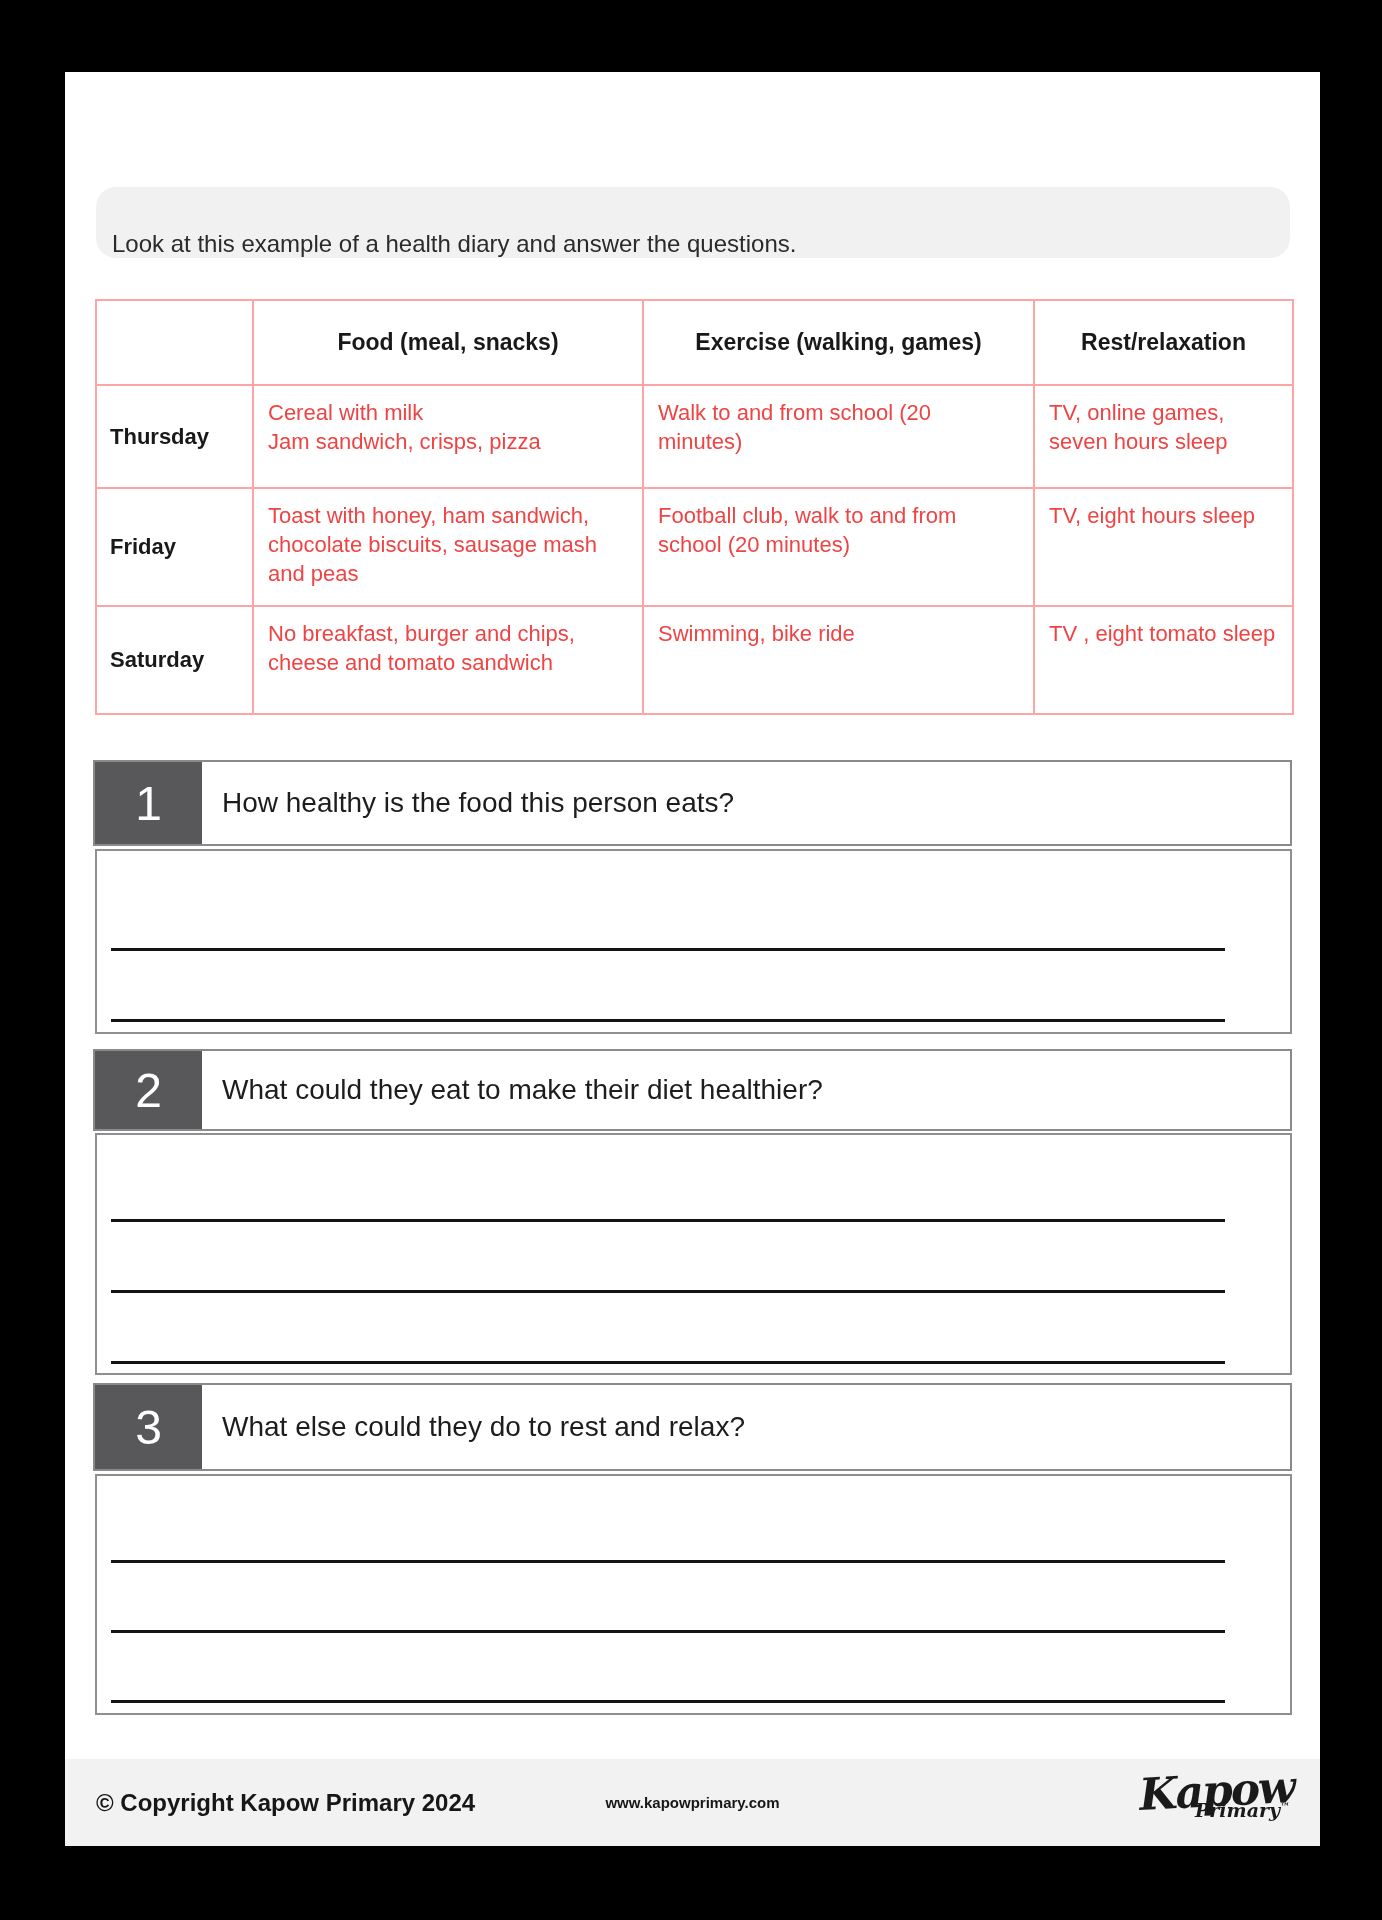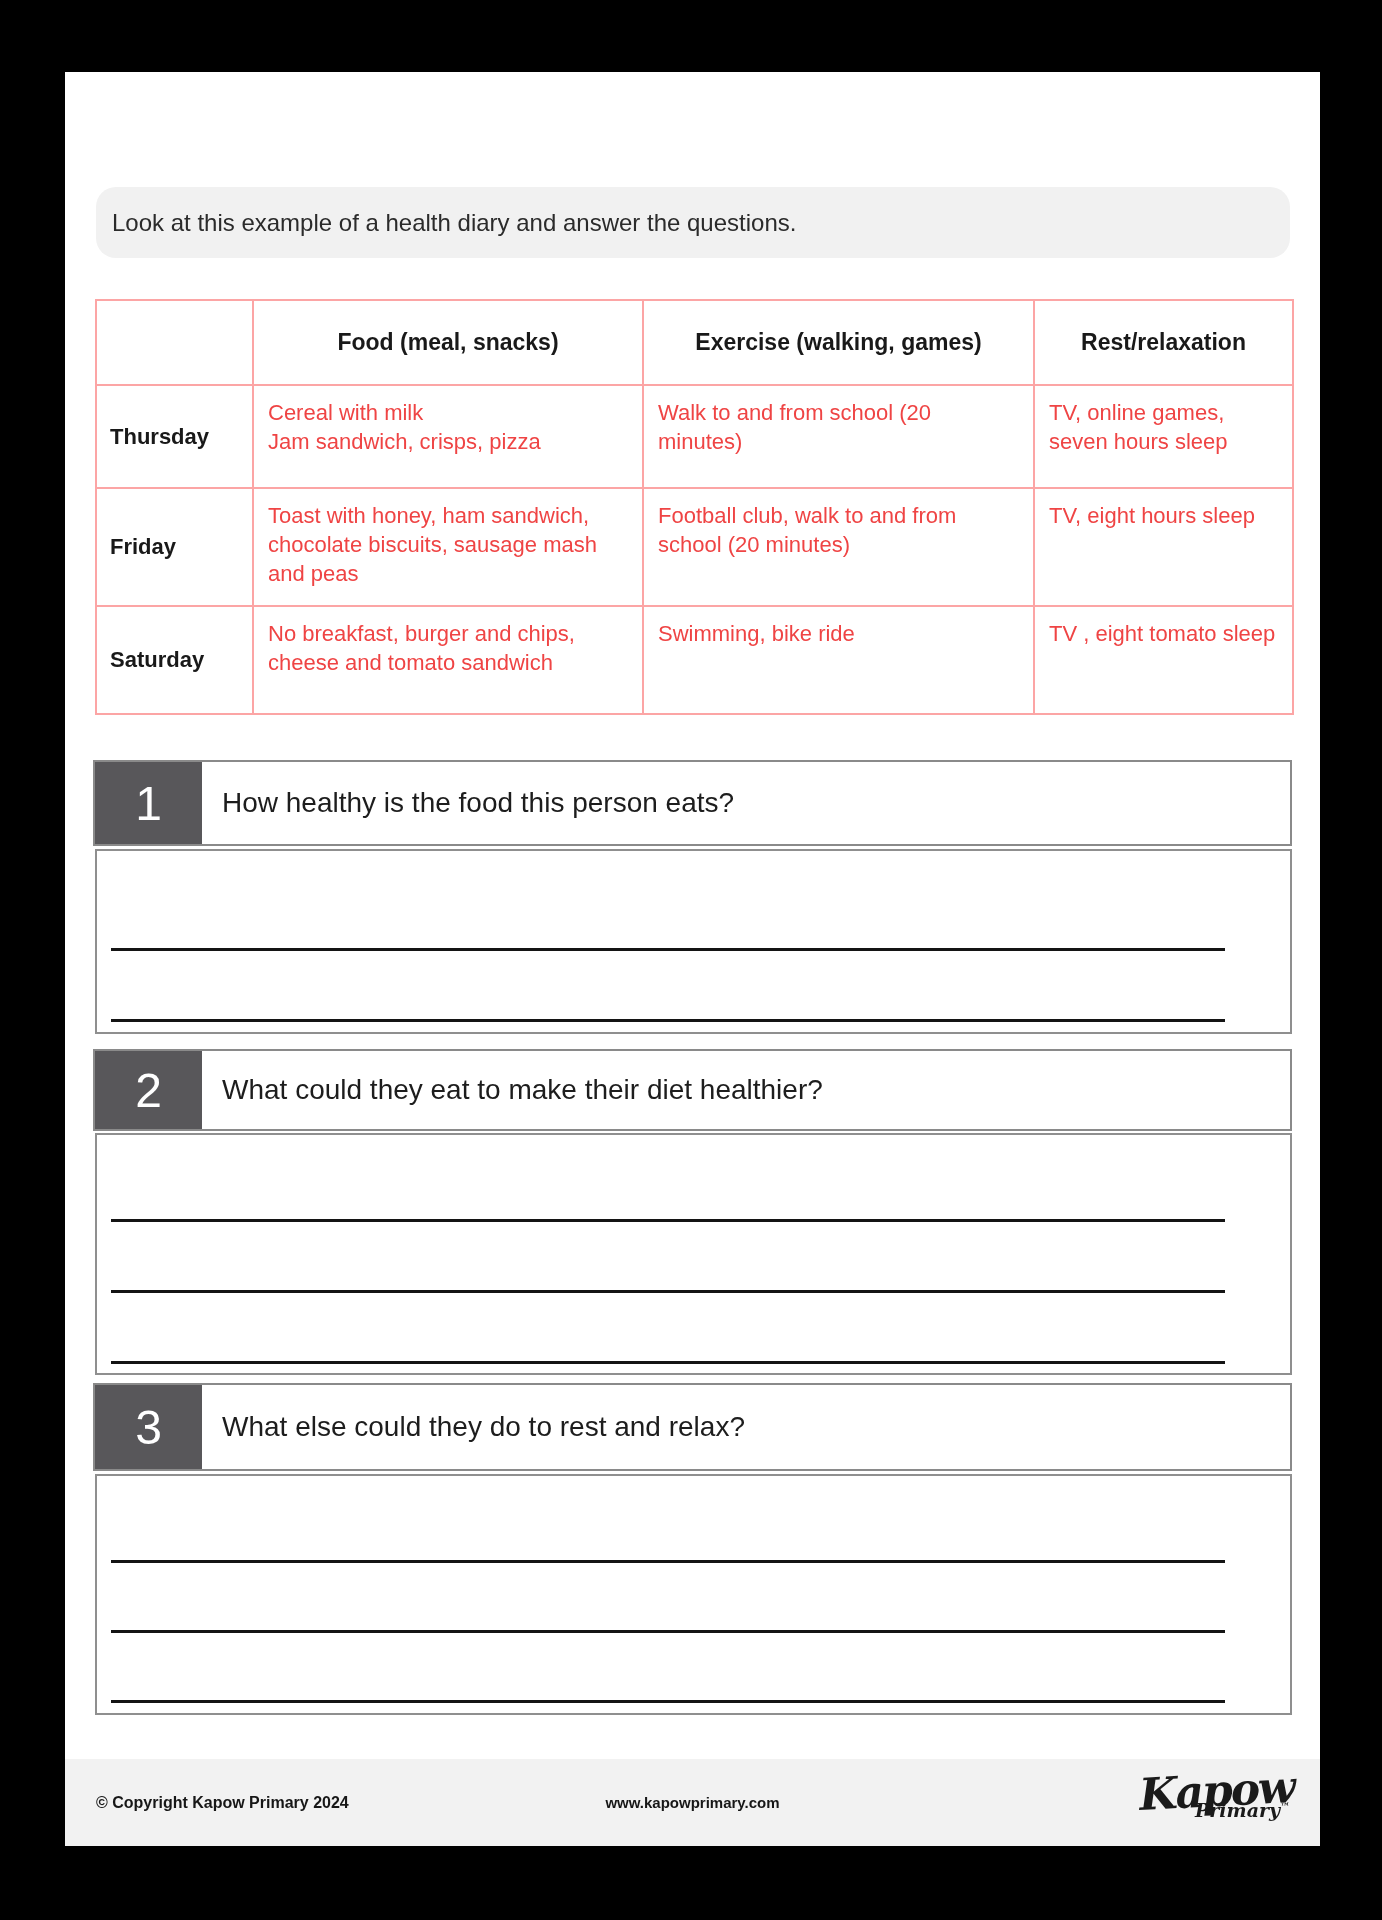--- a/index.html
+++ b/index.html
@@ -13,21 +13,21 @@
     background:#ffffff;
   }
   .title {
     position:absolute; left:30px; top:26px; width:1197px;
     text-align:center; font-size:37px; font-weight:700; color:#141414;
     letter-spacing:-0.5px;
   }
   .instruction {
     position:absolute; left:31px; top:115px; width:1194px; height:71px;
     background:#f1f1f1; border-radius:20px;
-    display:flex; align-items:center; padding-left:16px;
+    display:flex; align-items:flex-end; padding-left:16px;
     font-size:24px; color:#2b2b2b;
   }
   table.diary {
     position:absolute; left:30px; top:227px; width:1197px;
     border-collapse:collapse; table-layout:fixed;
   }
   table.diary th, table.diary td { border:2px solid #fca5a5; }
   col.c0{width:157px;} col.c1{width:390px;} col.c2{width:391px;} col.c3{width:259px;}
   tr.r-head{height:85px;} tr.r0{height:103px;} tr.r1{height:118px;} tr.r2{height:108px;}
   table.diary th {
@@ -60,21 +60,21 @@
   }
   .ln {
     position:absolute; left:14px; width:1114px; height:3px; background:#141414;
   }
   .footer {
     position:absolute; left:0; top:1687px; width:1255px; height:87px;
     background:#f2f2f2;
   }
   .copyright {
     position:absolute; left:31px; top:0; height:87px; display:flex; align-items:center;
-    font-size:16px; font-weight:700; color:#171717;
+    font-size:24px; font-weight:700; color:#171717;
   }
   .website {
     position:absolute; left:0; width:100%; top:0; height:87px;
     display:flex; align-items:center; justify-content:center;
     font-size:15px; font-weight:700; color:#171717;
   }
   .logo {
     position:absolute; right:26px; top:6px; text-align:right; color:#1a1a1a;
   }
   .logo-kapow {

